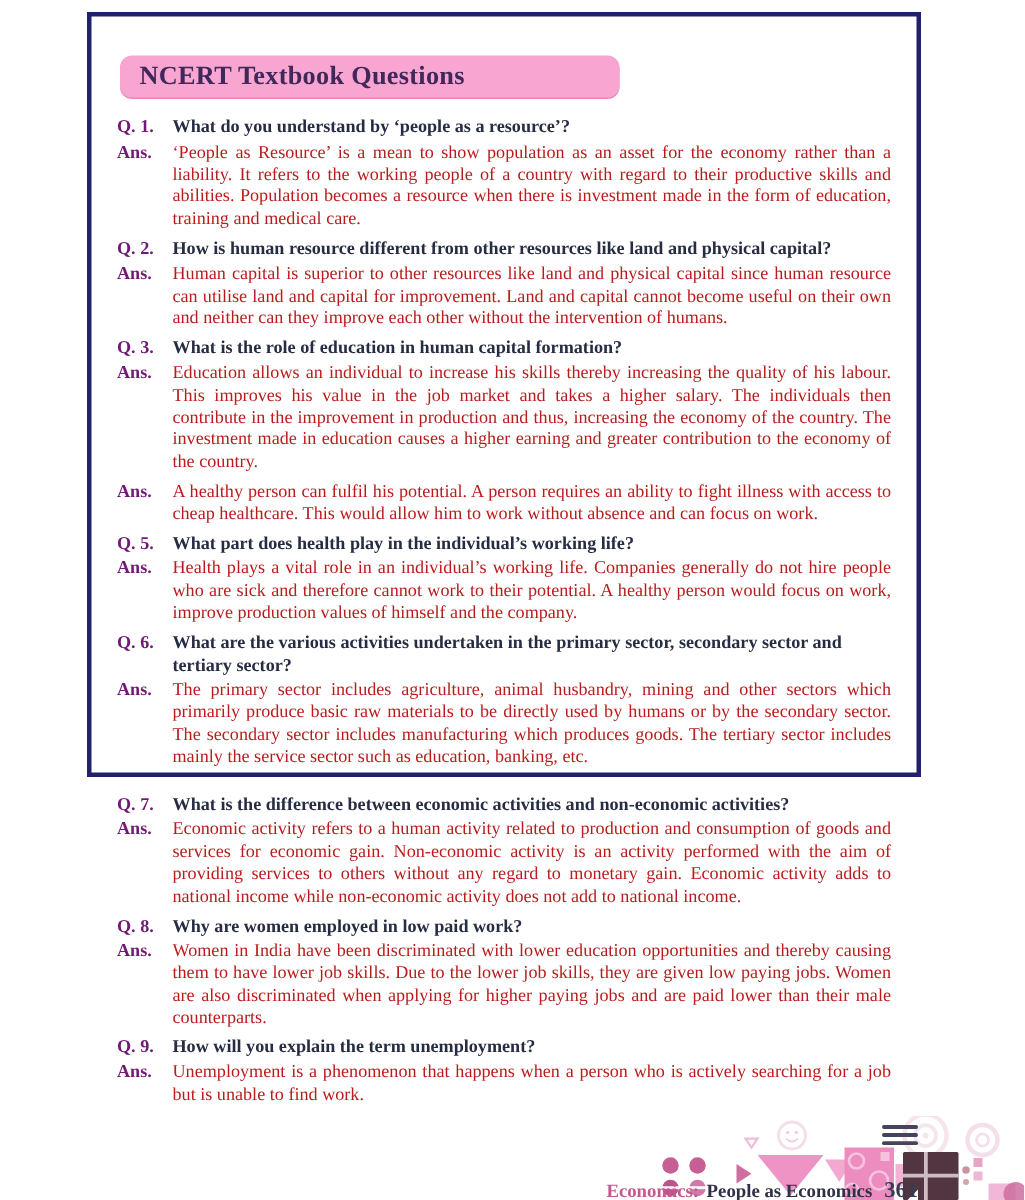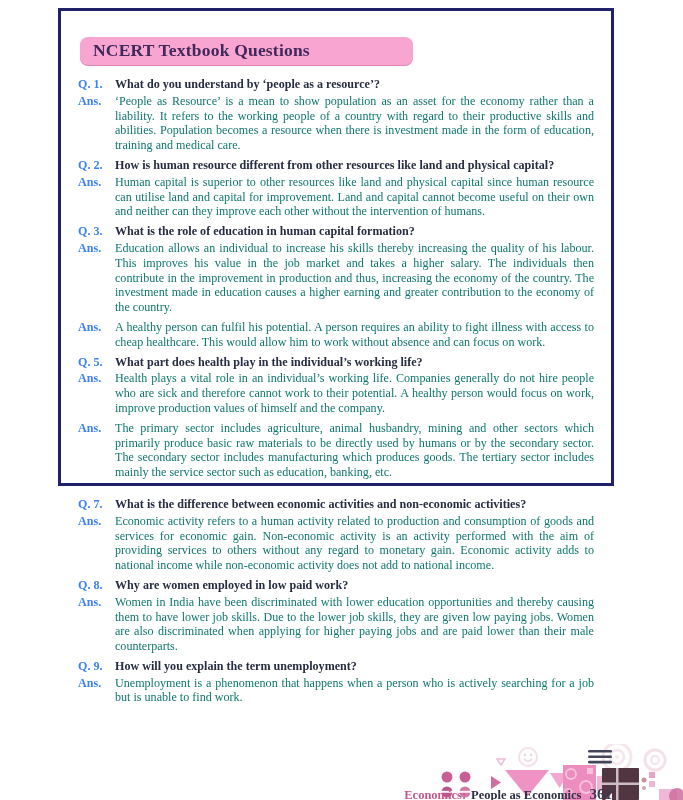--- a/index.html
+++ b/index.html
@@ -29,24 +29,24 @@
     padding:3px 10px 4px 13px;
     color:#40285a;
     font-weight:bold;
     font-size:17.5px;
     letter-spacing:.2px;
     box-shadow:0 1px 0 #e489ba;
   }
   .qa-list .qa{margin:0 0 5px 0;}
   .qa-list .qa:last-child{margin-bottom:0;}
   .row{display:flex;font-size:12.1px;line-height:14.8px;}
-  .row .lbl{flex:0 0 37px;font-weight:bold;color:#3b82f6;}
+  .row .lbl{flex:0 0 37px;font-weight:bold;color:#701a75;}
   .row.q .txt{font-weight:bold;color:#262c42;flex:1;}
   .row.ans{margin-top:2px;}
-  .row.ans .txt{color:#0f766e;flex:1;text-align:justify;}
+  .row.ans .txt{color:#b91c1c;flex:1;text-align:justify;}
   
   .after-box{
     margin:11px 0 0 78px;
     width:516px;
   }
   
   .footer{
     position:absolute;
     top:786px;right:71px;
     display:flex;align-items:baseline;gap:5px;
@@ -111,20 +111,24 @@
         <div class="row q">
             <span class="lbl">Q. 5.</span>
             <span class="txt">What part does health play in the individual’s working life?</span>
           </div>
         <div class="row ans">
             <span class="lbl">Ans.</span>
             <span class="txt">Health plays a vital role in an individual’s working life. Companies generally do not hire people who are sick and therefore cannot work to their potential. A healthy person would focus on work, improve production values of himself and the company.</span>
           </div>
       </div>
       <div class="qa">
+        <div class="row q">
+            <span class="lbl">Q. 6.</span>
+            <span class="txt">What are the various activities undertaken in the primary sector, secondary sector and tertiary sector?</span>
+          </div>
         <div class="row ans">
             <span class="lbl">Ans.</span>
             <span class="txt">The primary sector includes agriculture, animal husbandry, mining and other sectors which primarily produce basic raw materials to be directly used by humans or by the secondary sector. The secondary sector includes manufacturing which produces goods. The tertiary sector includes mainly the service sector such as education, banking, etc.</span>
           </div>
       </div>
     </div>
   </div>
 
   <div class="after-box qa-list">
     <div class="qa">

